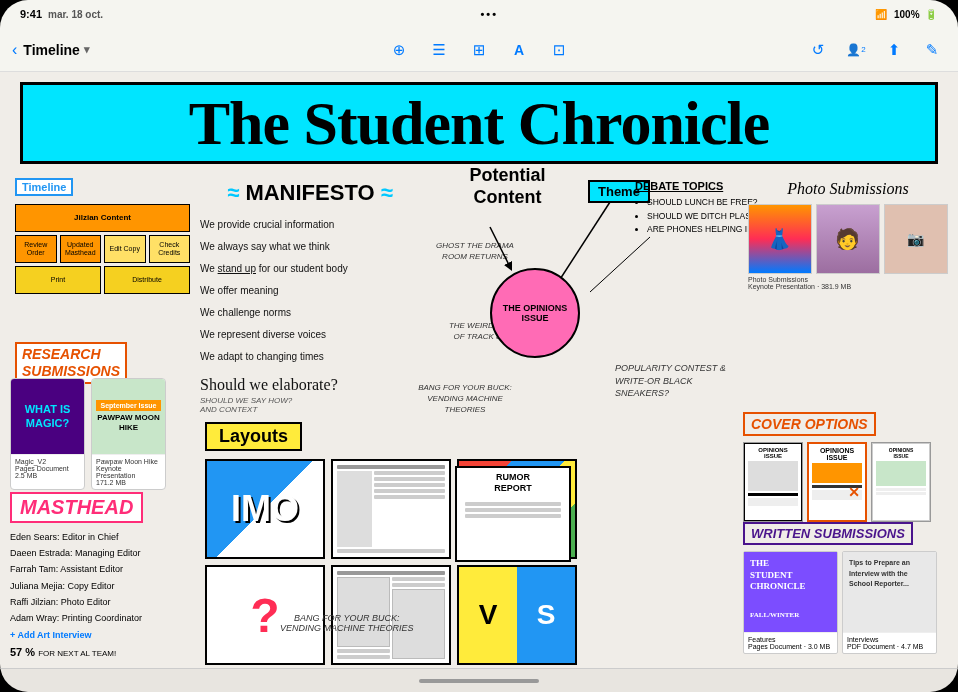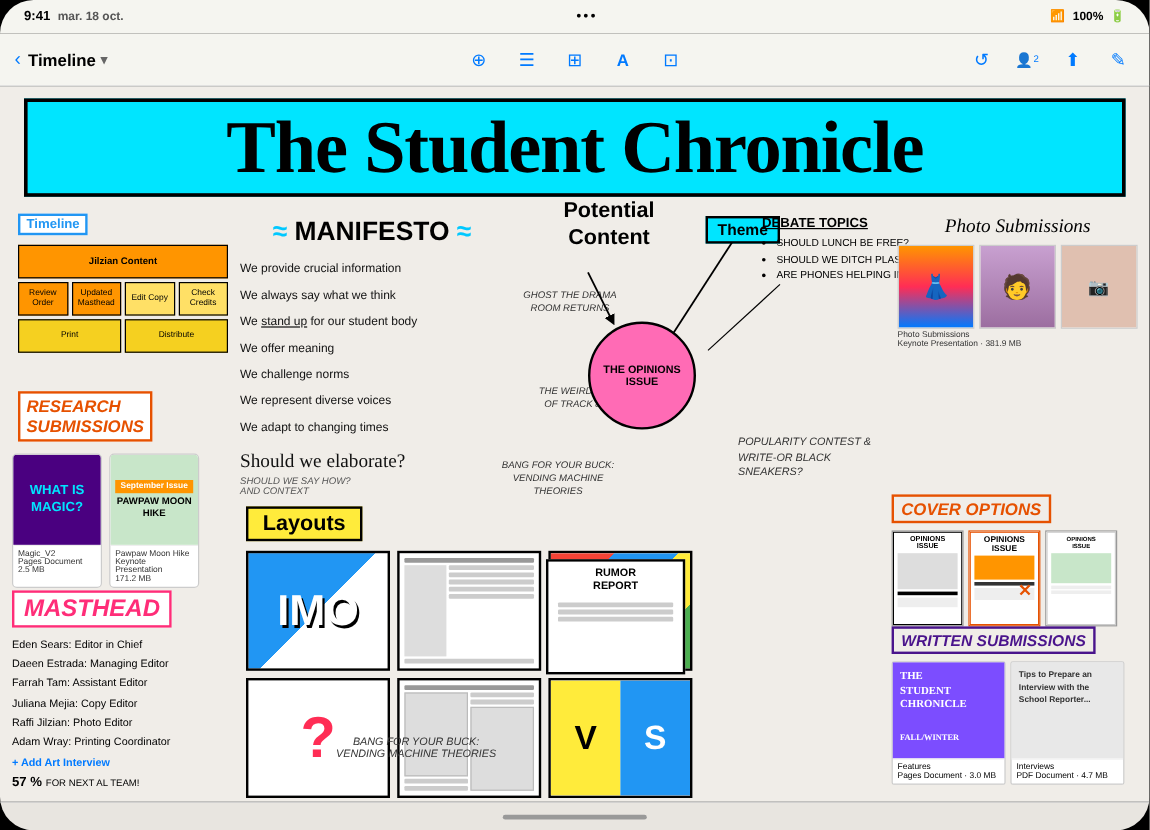--- a/index.html
+++ b/index.html
@@ -246,21 +246,21 @@
       height: 70px;
       overflow: hidden;
       border: 1px solid #ccc;
       background: #ddd;
       position: relative;
     }
 
     
     .research-label {
       position: absolute;
-      top: 254px; left: 15px;
+      top: 270px; left: 15px;
       font-size: 14px;
       font-weight: 900;
       color: #e65100;
       border: 2px solid #e65100;
       padding: 2px 5px;
       background: #fff;
       font-style: italic;
       font-family: 'Arial Black', sans-serif;
       line-height: 1.2;
       text-transform: uppercase;

